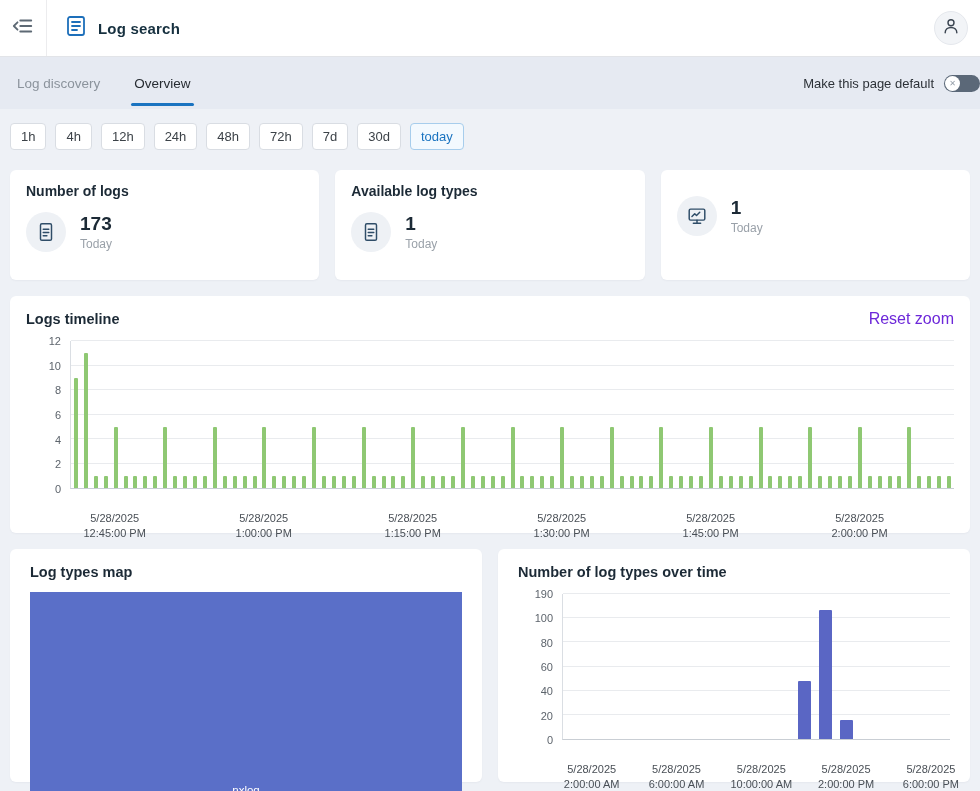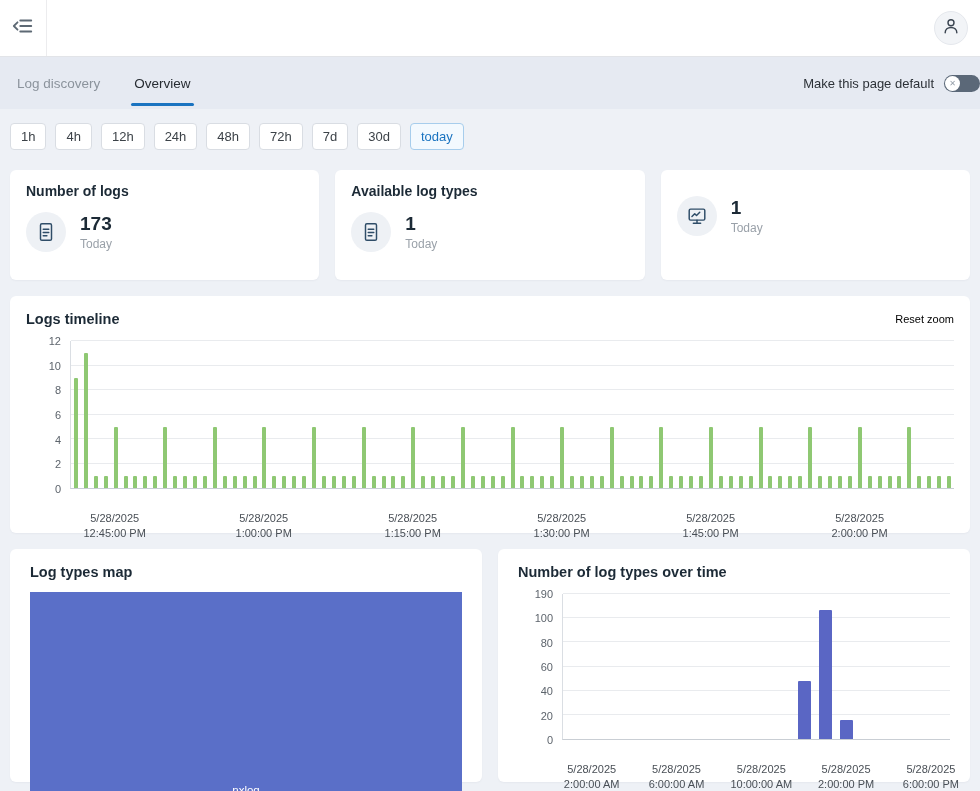--- a/index.html
+++ b/index.html
@@ -59,21 +59,21 @@
   .stat-body { display: flex; align-items: center; gap: 14px; margin-top: 13px; }
   .stat-icon { width: 40px; height: 40px; border-radius: 50%; background: #eef1f5;
     display: flex; align-items: center; justify-content: center; }
   .stat-value { font-size: 19px; font-weight: 700; line-height: 1.15; }
   .stat-period { font-size: 12px; color: #9aa1a9; margin-top: 2px; }
   
   .panel { background: #fff; border-radius: 6px; box-shadow: 0 1px 2px rgba(16,24,40,.04); }
   .timeline-panel { margin: 16px 10px 0; padding: 13px 16px 8px; height: 237px; }
   .panel-head { display: flex; justify-content: space-between; align-items: center; height: 20px; }
   .panel-title { font-size: 14.5px; font-weight: 700; color: #1c2a36; }
-  .link { font-size: 11px; color: #000000; cursor: pointer; }
+  .link { font-size: 16px; color: #6d28d9; cursor: pointer; }
   
   .chart { display: grid; grid-template-columns: 44px 1fr; margin-top: 12px; }
   .chart .y-labels { position: relative; }
   .chart .ylab { position: absolute; right: 9px; transform: translateY(50%); font-size: 11px; color: #5d646c; }
   .chart .plot { position: relative; border-left: 1px solid #dadee3; border-bottom: 1px solid #c9ced4; }
   .chart .gridline { position: absolute; left: 0; right: 0; height: 1px; background: #e9ebee; }
   .chart .bar { position: absolute; bottom: 0; border-radius: 1px 1px 0 0; }
   .chart .x-labels { position: relative; grid-column: 2; }
   .chart .xlab { position: absolute; top: 22px; transform: translateX(-50%); text-align: center;
     font-size: 11px; color: #494f56; line-height: 1.35; white-space: nowrap; }
@@ -92,20 +92,31 @@
 <header class="app-header">
   <div class="menu-btn">
     <span>
       <svg width="22" height="22" viewBox="0 0 24 24" fill="none" stroke="#5d6974" stroke-width="2" stroke-linecap="round" stroke-linejoin="round">
         <line x1="9" y1="6" x2="21" y2="6"></line>
         <line x1="9" y1="12" x2="21" y2="12"></line>
         <line x1="9" y1="18" x2="21" y2="18"></line>
         <path d="M6 8 L2 12 L6 16"></path>
       </svg>
     </span>
+  </div>
+  <div class="logo-area">
+    <span>
+      <svg width="24" height="24" viewBox="0 0 24 24" fill="none" stroke="#1d6fba" stroke-width="1.8" stroke-linecap="round" stroke-linejoin="round">
+        <rect x="4" y="3" width="16" height="18" rx="2"></rect>
+        <line x1="8" y1="8" x2="16" y2="8"></line>
+        <line x1="8" y1="12" x2="16" y2="12"></line>
+        <line x1="8" y1="16" x2="13" y2="16"></line>
+      </svg>
+    </span>
+    <span class="app-title">Log search</span>
   </div>
   <div class="user-btn">
     <span>
       <svg width="20" height="20" viewBox="0 0 24 24" fill="none" stroke="#3a4450" stroke-width="1.7" stroke-linecap="round">
         <circle cx="12" cy="8" r="3.6"></circle>
         <path d="M5 20c0-3.9 3.1-6.3 7-6.3s7 2.4 7 6.3"></path>
       </svg>
     </span>
   </div>
 </header>

